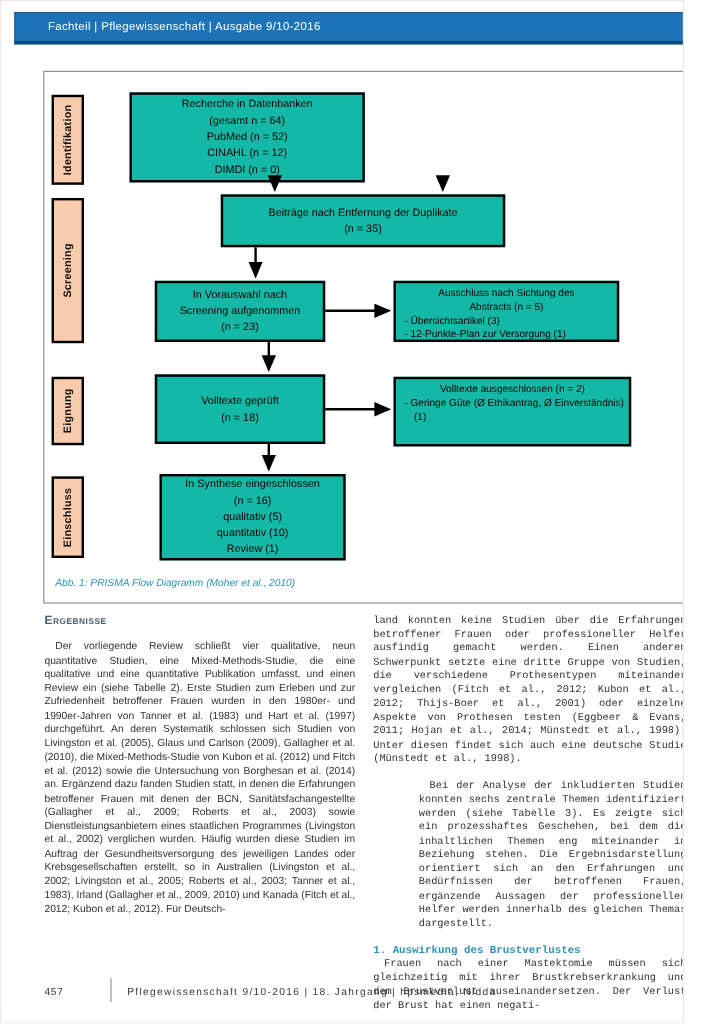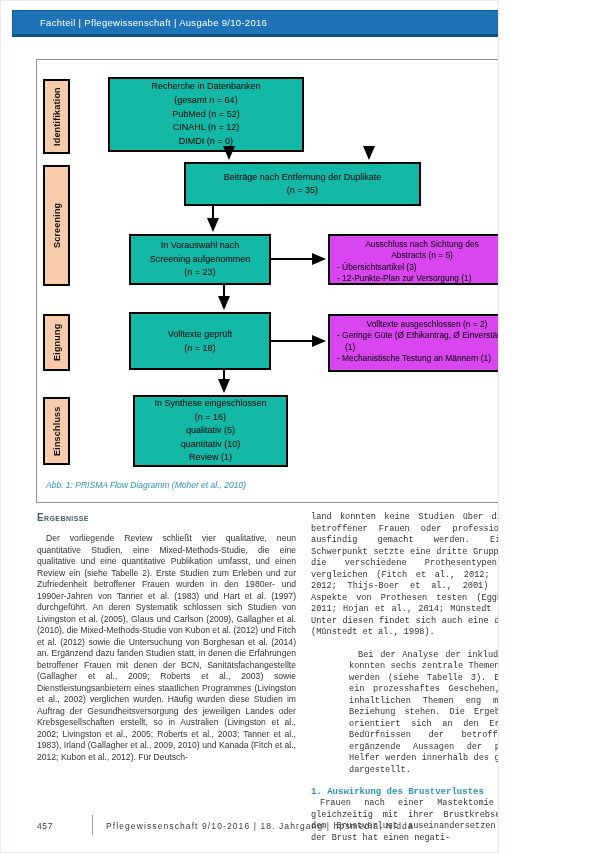--- a/index.html
+++ b/index.html
@@ -1,19 +1,19 @@
 <!DOCTYPE html>
 <html><head>
 <meta charset="utf-8">
 <style>
   * { box-sizing: border-box; }
   html,body { margin:0; padding:0; background:#fff; }
   .page {
     position: relative;
-    width: 499px; height: 853px;
+    width: 570px; height: 853px;
     background: #ffffff;
     font-family: "Liberation Sans", sans-serif;
     overflow: hidden;
     border: 1px solid #f2e6ea;
   }
 
   
   .header-bar {
     position: absolute; left: 11px; top: 9px; width: 584px; height: 27px;
     background: #1e73b6;
@@ -52,21 +52,21 @@
     padding: 1px 3px;
   }
   .box-database   { left: 71px;  top: 17px;  width: 196px; height: 75px; line-height: 1.55; }
   .box-other      { left: 317px; top: 19px;  width: 130px; height: 73px; line-height: 1.6; }
   .box-duplicates { left: 147px; top: 102px; width: 237px; height: 44px; }
   .box-preselect  { left: 92px;  top: 174px; width: 142px; height: 51px; line-height: 1.55; }
   .box-fulltext   { left: 92px;  top: 252px; width: 142px; height: 58px; line-height: 1.6; }
   .box-synthesis  { left: 96px;  top: 335px; width: 155px; height: 72px; line-height: 1.5; }
 
   .fbox-list {
-    position: absolute; background: #d946ef; border: 2px solid #000;
+    position: absolute; background: #14b8a6; border: 2px solid #000;
     color: #000; text-align: left;
     font-size: 8.4px; line-height: 1.34;
     padding: 3px 4px 2px 4px;
   }
   .box-excl-abstract { left: 291px; top: 174px; width: 188px; height: 51px; }
   .box-excl-fulltext { left: 291px; top: 254px; width: 198px; height: 58px; }
   .fbox-title { text-align: center; white-space: pre-line; }
   .bullet { padding-left: 11px; text-indent: -8px; }
 
   .arrows { position: absolute; left: 0; top: 0; pointer-events: none; }
@@ -153,21 +153,20 @@
       <div class="bullet">- Übersichtsartikel (3)</div>
       <div class="bullet">- 12-Punkte-Plan zur Versorgung (1)</div>
     </div>
 
     <div class="fbox box-fulltext">Volltexte geprüft
 (n = 18)</div>
 
     <div class="fbox-list box-excl-fulltext">
       <div class="fbox-title">Volltexte ausgeschlossen (n = 2)</div>
       <div class="bullet">- Geringe Güte (Ø Ethikantrag, Ø Einverständnis) (1)</div>
-      <div class="bullet">- Mechanistische Testung an Männern (1)</div>
     </div>
 
     <div class="fbox box-synthesis">In Synthese eingeschlossen
 (n = 16)
 qualitativ (5)
 quantitativ (10)
 Review (1)</div>
 
     <svg class="arrows" width="536" height="444">
       <defs>

